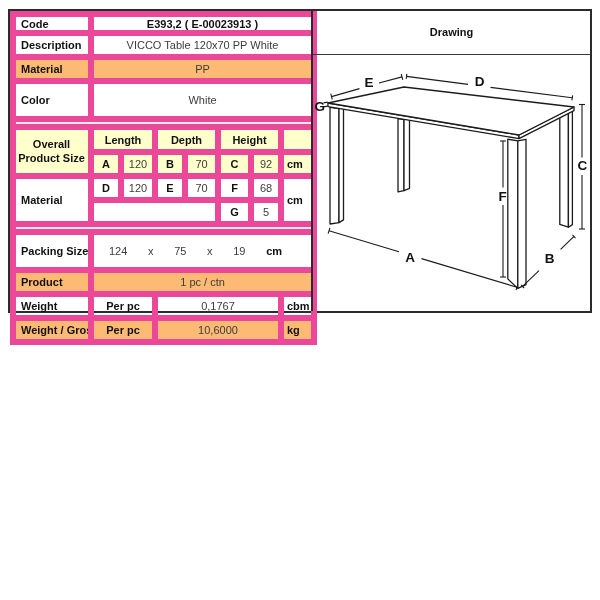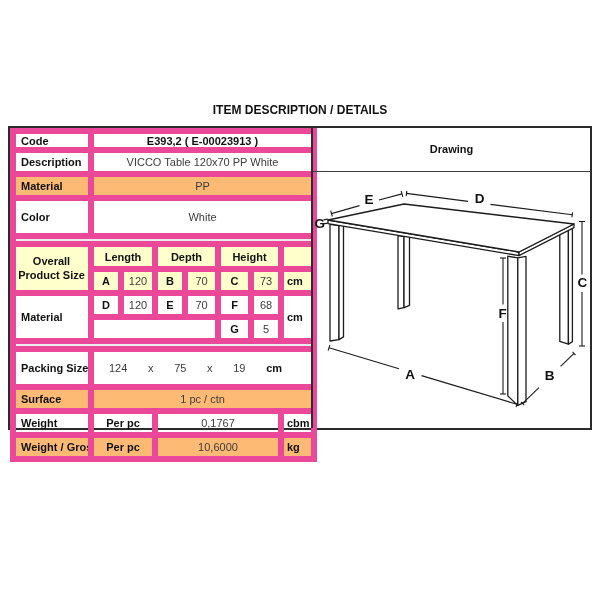--- a/index.html
+++ b/index.html
@@ -41,21 +41,20 @@
   .date-row {
     height:16px; line-height:15px; border-top:1px solid #3a3a3a;
     text-align:center; font-weight:bold; font-size:10px; color:#111;
   }
   svg text { font-family:"Liberation Sans", sans-serif; font-weight:bold; fill:#111; }
 </style>
 </head>
 <body>
 
 <div class="page">
-  <div class="title">ITEM DESCRIPTION / DETAILS</div>
 
   <div class="sheet">
     <div class="top">
 
       <div class="left">
         <table>
           <colgroup>
             <col style="width:78px">
               <col style="width:30px">
               <col style="width:34px">
@@ -91,21 +90,21 @@
             <td colspan="2" class="b">Depth</td>
             <td colspan="2" class="b">Height</td>
             <td></td>
           </tr>
           <tr class="rh24 yellow">
             <td class="b">A</td>
             <td>120</td>
             <td class="b">B</td>
             <td>70</td>
             <td class="b">C</td>
-            <td>73</td>
+            <td>92</td>
             <td class="unit">cm</td>
           </tr>
           <tr class="rh24">
             <td class="lbl" rowspan="2">Material</td>
             <td class="b">D</td>
             <td>120</td>
             <td class="b">E</td>
             <td>70</td>
             <td class="b">F</td>
             <td>68</td>
@@ -126,21 +125,21 @@
                 <span>124</span>
                 <span>x</span>
                 <span>75</span>
                 <span>x</span>
                 <span>19</span>
                 <span class="b">cm</span>
               </div>
             </td>
           </tr>
           <tr class="rh24 gray">
-            <td class="lbl">Surface</td>
+            <td class="lbl">Product</td>
             <td colspan="7">1 pc / ctn</td>
           </tr>
           <tr class="rh24">
             <td class="lbl">Weight</td>
             <td colspan="2" class="b">Per pc</td>
             <td colspan="4">0,1767</td>
             <td class="unit">cbm</td>
           </tr>
           <tr class="rh24 gray">
             <td class="lbl">Weight / Gross</td>

